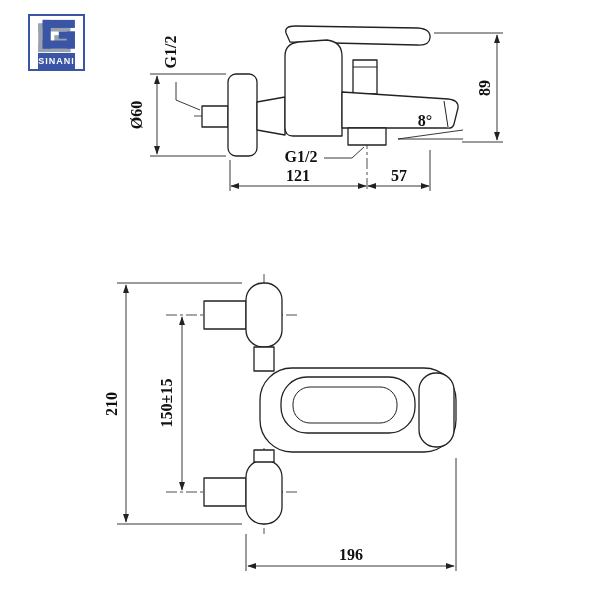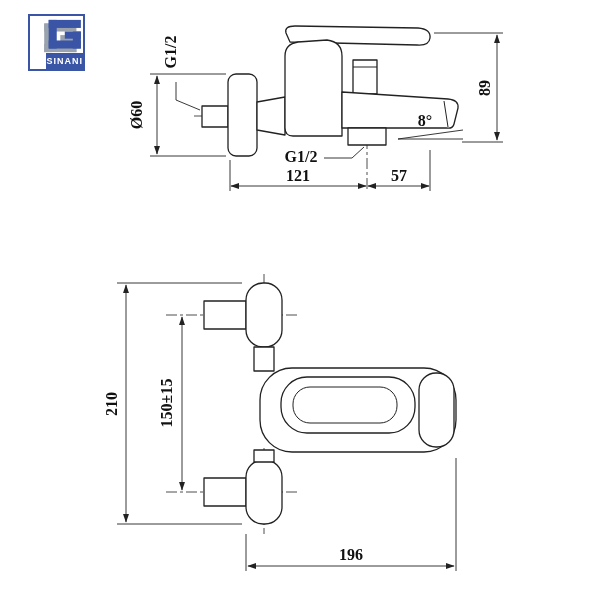--- a/index.html
+++ b/index.html
@@ -5,21 +5,21 @@
   html,body{margin:0;padding:0;}
   body{
     width:600px;height:600px;background:#ffffff;position:relative;
     font-family:"Liberation Serif", serif;overflow:hidden;
   }
   .page{position:absolute;inset:0;}
   
   .logo{
     position:absolute;left:28px;top:14px;width:53px;height:53px;
     border:2px solid #3a55a6;background:#ffffff;
-    display:flex;flex-direction:column;align-items:flex-end;
+    display:flex;flex-direction:column;align-items:center;
   }
   .logo-glyph-wrap{flex:1;display:flex;align-items:center;justify-content:center;padding-top:2px;}
   .logo-bar{
     height:16px;background:#3a55a6;color:#ffffff;
     display:flex;align-items:center;justify-content:center;
     font-family:"Liberation Sans", sans-serif;font-weight:bold;
     font-size:9px;letter-spacing:1px;line-height:1;
   }
   
   svg.drawing{position:absolute;left:0;top:0;}

